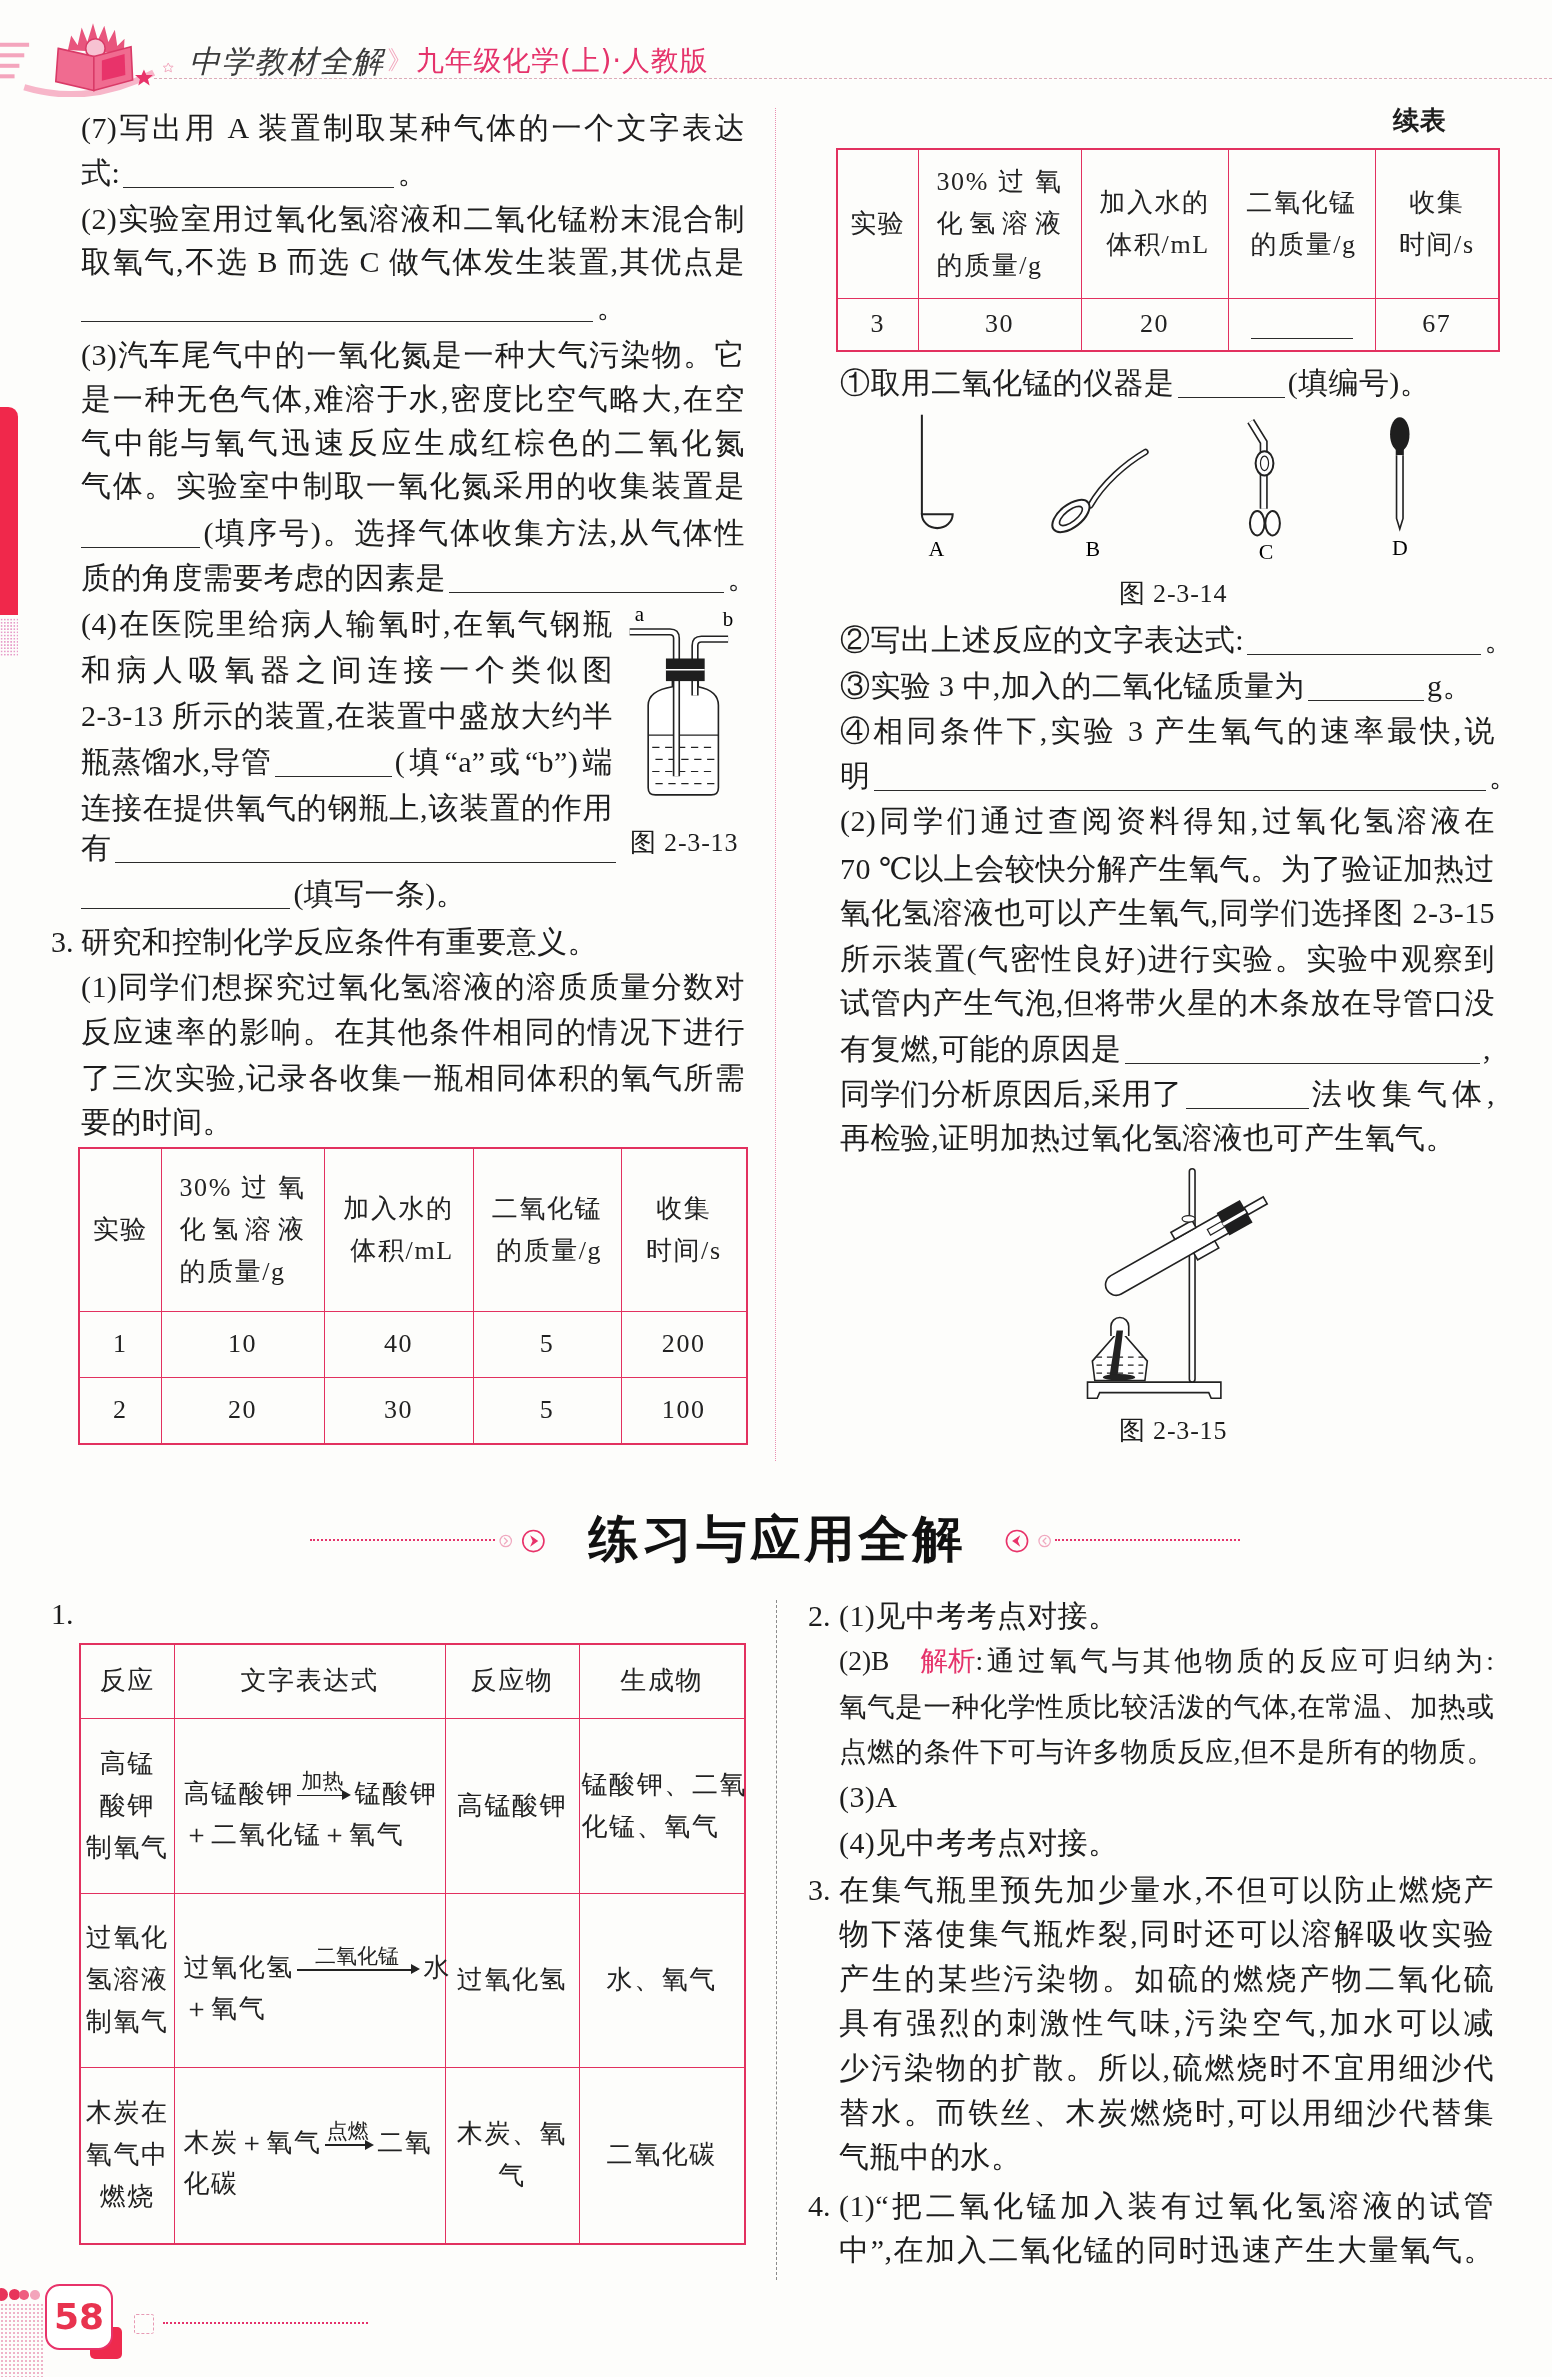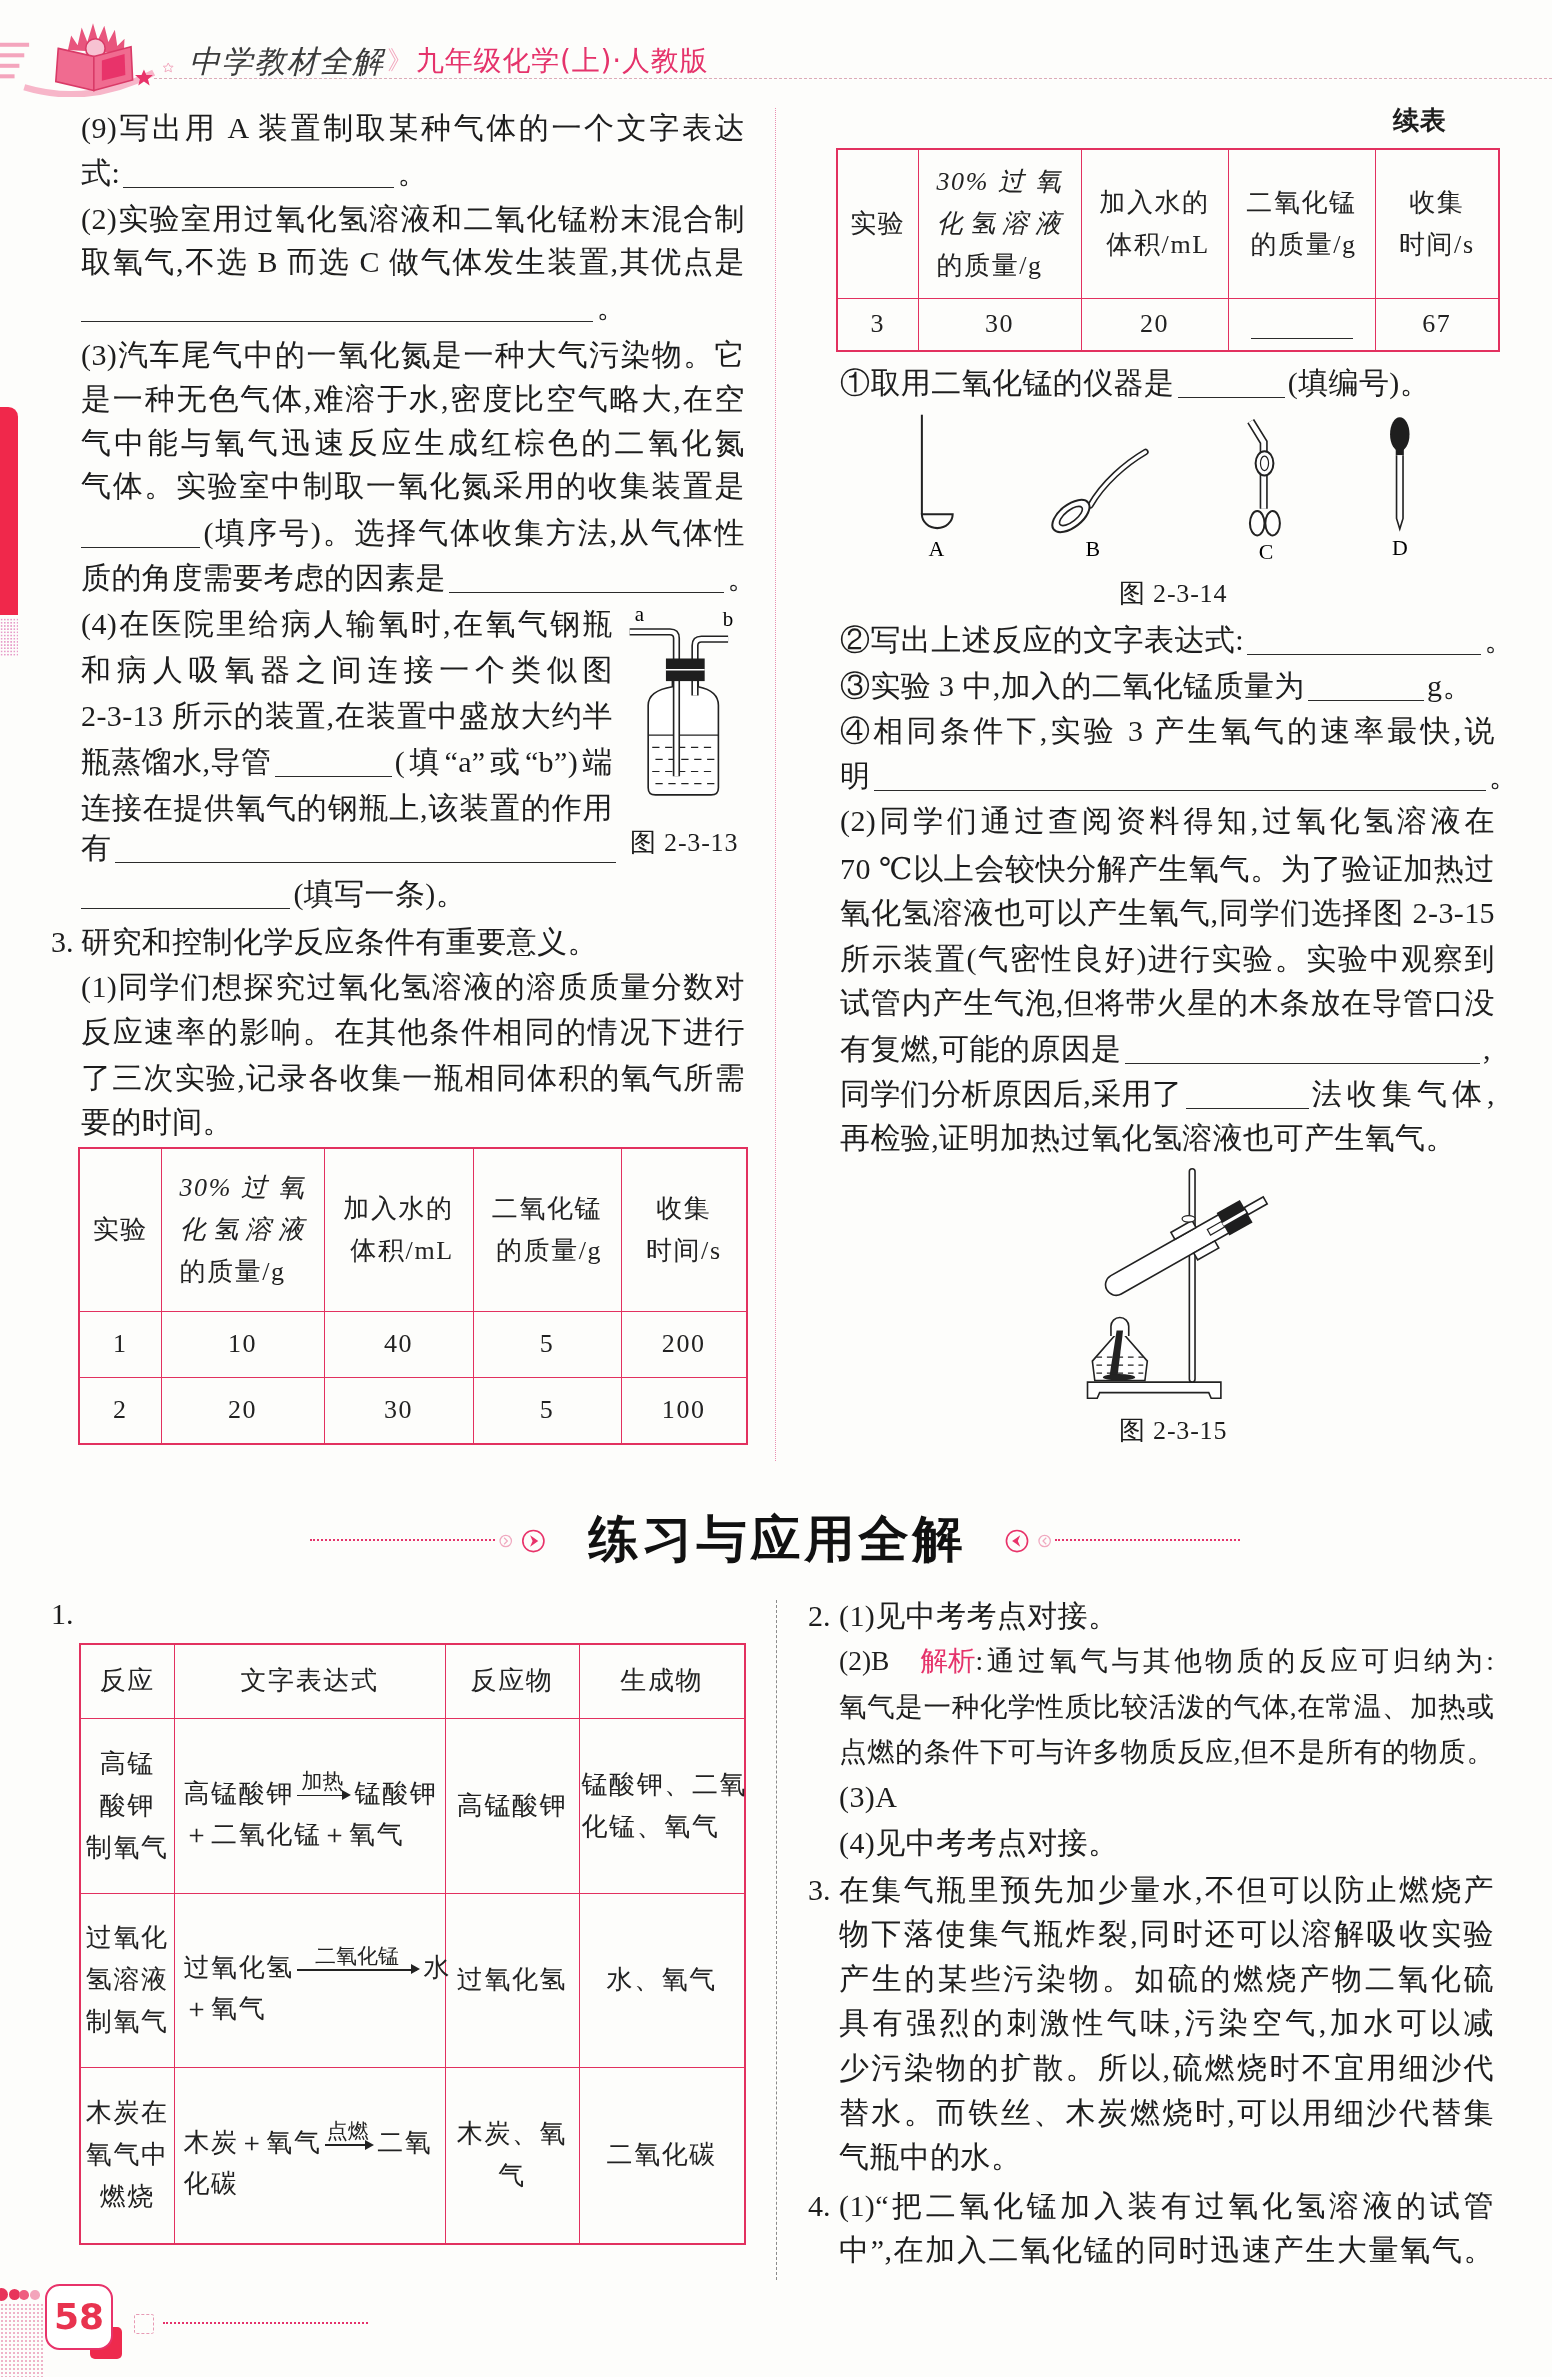--- a/index.html
+++ b/index.html
@@ -18,21 +18,21 @@
 .hdr-book{position:absolute;left:416px;top:41px;font-size:28px;line-height:39px;letter-spacing:0.8px;color:#e5336b;font-family:"DejaVu Sans","Liberation Sans",sans-serif;white-space:nowrap;}
 .hdr-rule{position:absolute;left:154px;top:78px;width:1398px;border-top:1.6px dashed #dcaab8;}
 .side-tab{position:absolute;left:0;top:407px;width:18px;height:208px;background:#f0284b;border-top-right-radius:9.7px;}
 .side-tab-dots{position:absolute;left:0;top:618px;width:18px;height:39px;background-image:radial-gradient(#e79bc9 1px,transparent 1.1px);background-size:3.2px 3.2px;}
 .divider-top{position:absolute;left:775px;top:108px;height:1353px;border-left:1.6px dotted #e98fb0;}
 .divider-bottom{position:absolute;left:776px;top:1600px;height:680px;border-left:1.6px dashed #8a8a8a;}
 .cont-label{position:absolute;left:1393px;top:104px;font-size:26px;line-height:32px;font-weight:bold;font-family:"DejaVu Sans","Liberation Sans",sans-serif;letter-spacing:0.8px;}
 .tbl{position:absolute;border-collapse:collapse;table-layout:fixed;border:2.4px solid #e2315f;font-size:26px;line-height:42px;color:#222;letter-spacing:1.6px;}
 .tbl td{border:1.2px solid #e2315f;padding:0;text-align:center;vertical-align:middle;}
 .hl{display:block;white-space:nowrap;}
-.hj{display:block;width:126px;margin:0 auto;text-align:justify;text-align-last:justify;white-space:nowrap;font-style:italic;}
+.hj{display:block;width:126px;margin:0 auto;text-align:justify;text-align-last:justify;white-space:nowrap;}
 .hl155{display:block;width:126px;margin:0 auto;text-align:left;white-space:nowrap;}
 .hleft{display:inline-block;text-align:right;}
 .tblank{display:inline-block;width:102px;height:24px;border-bottom:1.6px solid #2b2b2b;position:relative;top:6.5px;}
 td.eqc{text-align:left;padding-left:9px;}
 .eq{padding-top:16px;}
 .eql{height:41px;line-height:41px;white-space:nowrap;}
 .arrow{display:inline-block;position:relative;height:1.6px;background:#222;vertical-align:middle;margin:0 6.5px 0 3.2px;}
 .arrow::after{content:"";position:absolute;right:-3.2px;top:-4.9px;border-left:9.7px solid #222;border-top:5.7px solid transparent;border-bottom:5.7px solid transparent;}
 .cond{position:absolute;left:50%;bottom:3.2px;transform:translateX(-50%);font-size:21px;line-height:23px;letter-spacing:0;white-space:nowrap;}
 td.pl{text-align:left;padding-left:2px;}
@@ -68,21 +68,21 @@
 <div class="hdr-series">中学教材全解</div>
 <div class="hdr-sep">》</div>
 <div class="hdr-book">九年级化学(上)·人教版</div>
 <div class="hdr-rule"></div>
 
 <div class="side-tab"></div>
 <div class="side-tab-dots"></div>
 <div class="divider-top"></div>
 <div class="divider-bottom"></div>
 
-<div class="ln j" style="left:81px;top:105px;width:664px">(9)写出用 A 装置制取某种气体的一个文字表达</div>
+<div class="ln j" style="left:81px;top:105px;width:664px">(7)写出用 A 装置制取某种气体的一个文字表达</div>
 <div class="ln f" style="left:81px;top:150px">
   <span>式:</span>
   <span class="blank" style="width:271px"></span>
   <span>。</span>
 </div>
 <div class="ln j" style="left:81px;top:196px;width:664px">(2)实验室用过氧化氢溶液和二氧化锰粉末混合制</div>
 <div class="ln j" style="left:81px;top:239px;width:664px">取氧气,不选 B 而选 C 做气体发生装置,其优点是</div>
 <div class="ln f" style="left:78px;top:284px">
   <span></span>
   <span class="blank" style="width:512px"></span>

